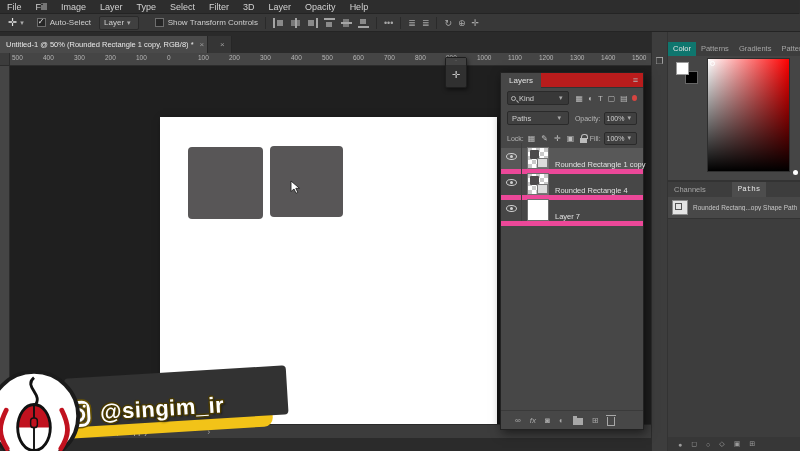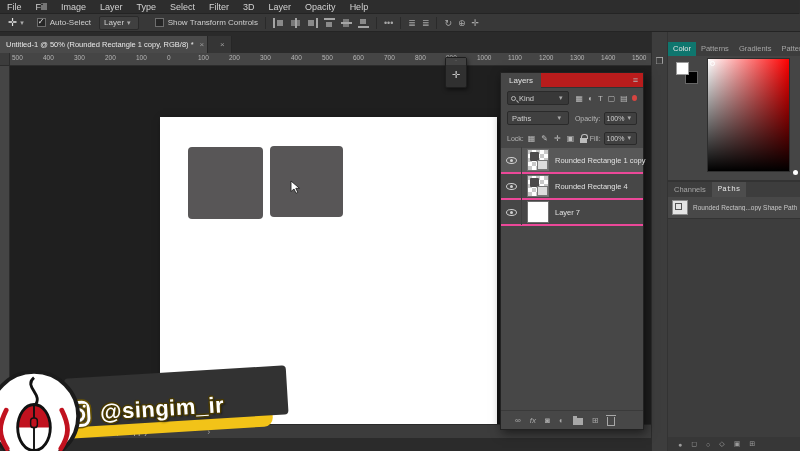--- a/index.html
+++ b/index.html
@@ -92,21 +92,21 @@
   .blendbox { width:78px; height:14px; background:#404040; border:1px solid #2a2a2a; border-radius:2px;
     display:flex; align-items:center; padding:0 4px; }
   .small-lbl { font-size:7px; color:#b5b5b5; margin-left:6px; }
   .valbox { height:13px; background:#404040; border:1px solid #2a2a2a; border-radius:2px; display:inline-flex;
     align-items:center; padding:0 2px; margin-left:3px; font-size:7px; }
   .lock-icons { display:flex; gap:6px; margin-left:4px; align-items:center; }
   .lock-icons span { font-size:8px; color:#bdbdbd; }
   .padlock { width:7px; height:5px; background:#bdbdbd; position:relative; margin-top:4px; display:inline-block;}
   .padlock::before { content:""; position:absolute; left:1px; top:-4px; width:5px; height:4px;
     border:1px solid #bdbdbd; border-bottom:none; border-radius:3px 3px 0 0; }
-  .layer-row { height:26px; display:flex; align-items:center; border-bottom:2px solid #ec4899; }
+  .layer-row { height:26px; display:flex; align-items:flex-end; border-bottom:5px solid #ec4899; }
   .layer-row.selected { background:#585858; }
   .eye-cell { width:21px; height:26px; border-right:1px solid #3e3e3e; display:flex; align-items:center; justify-content:center; flex:0 0 auto;}
   .eye { width:11px; height:7px; border-radius:50%; border:1px solid #d0d0d0; position:relative; }
   .eye::after { content:""; position:absolute; left:3px; top:1px; width:3px; height:3px; border-radius:50%; background:#d0d0d0; }
   .thumb { width:22px; height:22px; margin-left:5px; border:1px solid #6e6e6e; position:relative; flex:0 0 auto;
     background:repeating-conic-gradient(#ffffff 0 25%, #c9c9c9 0 50%) 0 0/8px 8px; }
   .thumb.shape::before { content:""; position:absolute; left:2px; top:2px; width:9px; height:9px; background:#4c4a4b; border-radius:1px; }
   .thumb.shape::after { content:""; position:absolute; right:0; bottom:0; width:9px; height:8px; background:#dcdcdc; border:1px solid #777; }
   .thumb.white { background:#ffffff; }
   .layer-name { margin-left:6px; font-size:7.5px; color:#e0e0e0; white-space:nowrap; }
@@ -130,21 +130,21 @@
   .color-body { position:absolute; left:16px; top:24px; width:133px; height:124px; background:#454545; }
   .fgbg { position:absolute; left:8px; top:6px; width:24px; height:24px; }
   .fgbg .bgsw { position:absolute; left:9px; top:9px; width:13px; height:13px; background:#000; border:1px solid #666; }
   .fgbg .fgsw { position:absolute; left:0; top:0; width:13px; height:13px; background:#fff; border:1px solid #999; }
   .sbsquare { position:absolute; left:39px; top:2px; width:83px; height:114px;
     background:linear-gradient(to top, #000, rgba(0,0,0,0)), linear-gradient(to right, #ffffff, var(--gradient_red));
     border:1px solid #2e2e2e; }
   .sb-marker { position:absolute; left:2px; top:2px; width:5px; height:5px; border:1px solid #fff; border-radius:50%; }
   .hue-dot { position:absolute; left:125px; top:114px; width:5px; height:5px; border-radius:50%; background:#fff; }
   .dock-div { position:absolute; left:16px; top:148px; width:133px; height:2px; background:#333; }
-  .paths-tabs { position:absolute; left:16px; top:150px; width:133px; height:15px; display:flex; }
+  .paths-tabs { position:absolute; left:16px; top:150px; width:133px; height:15px; display:flex;gap:20px; }
   .paths-tabs span { font-size:7.5px; color:#a5a5a5; padding:0 6px; line-height:15px; }
   .paths-tabs span.active { background:#4d4d4d; color:#e5e5e5;font-family:Liberation Mono, monospace; }
   .paths-body { position:absolute; left:16px; top:165px; width:133px; height:240px; background:#3d3d3d; }
   .path-item { height:22px; background:#484848; display:flex; align-items:center; border-bottom:1px solid #333; }
   .path-thumb { width:16px; height:15px; background:#e4e4e4; border:1px solid #8a8a8a; margin-left:4px; position:relative; flex:0 0 auto;}
   .path-thumb::before { content:""; position:absolute; left:2px; top:2px; width:5px; height:5px; border:1px solid #555; }
   .path-name { margin-left:5px; font-size:6.5px; color:#c8c8c8; white-space:nowrap; overflow:hidden; }
   .dock-footer { position:absolute; left:16px; top:405px; width:133px; height:14px; background:#373737;
     display:flex; align-items:center; gap:9px; padding-left:10px; }
   .dock-footer span { font-size:7px; color:#9c9c9c; }

